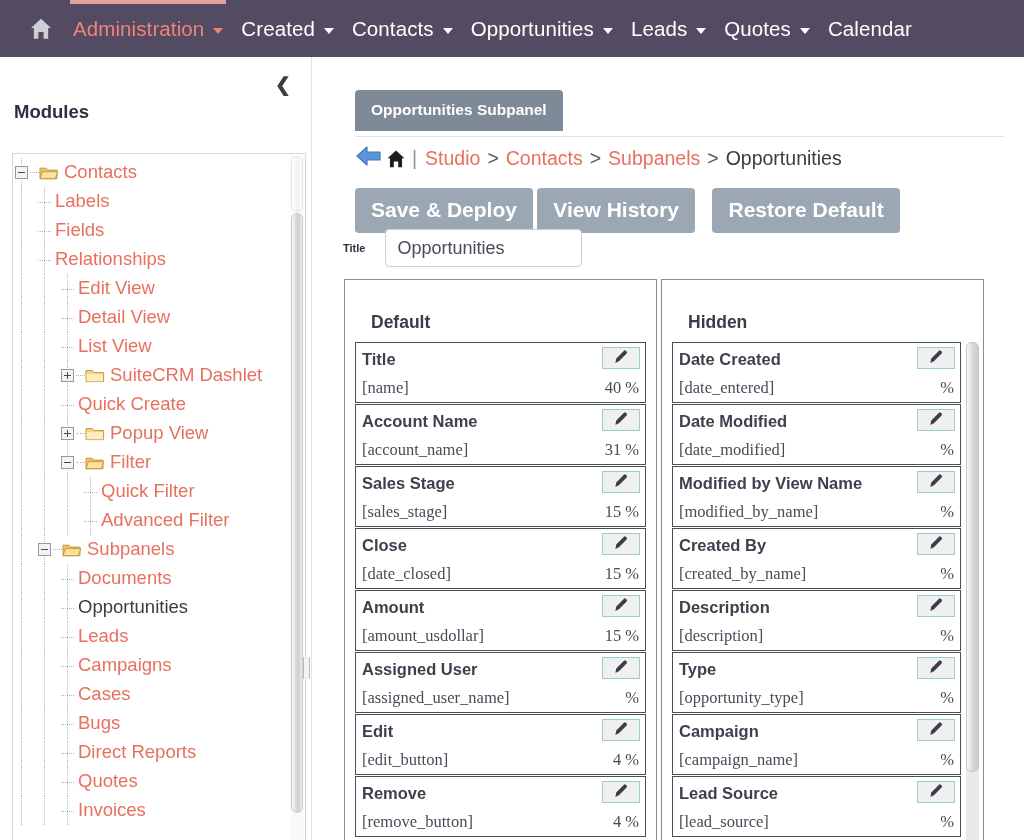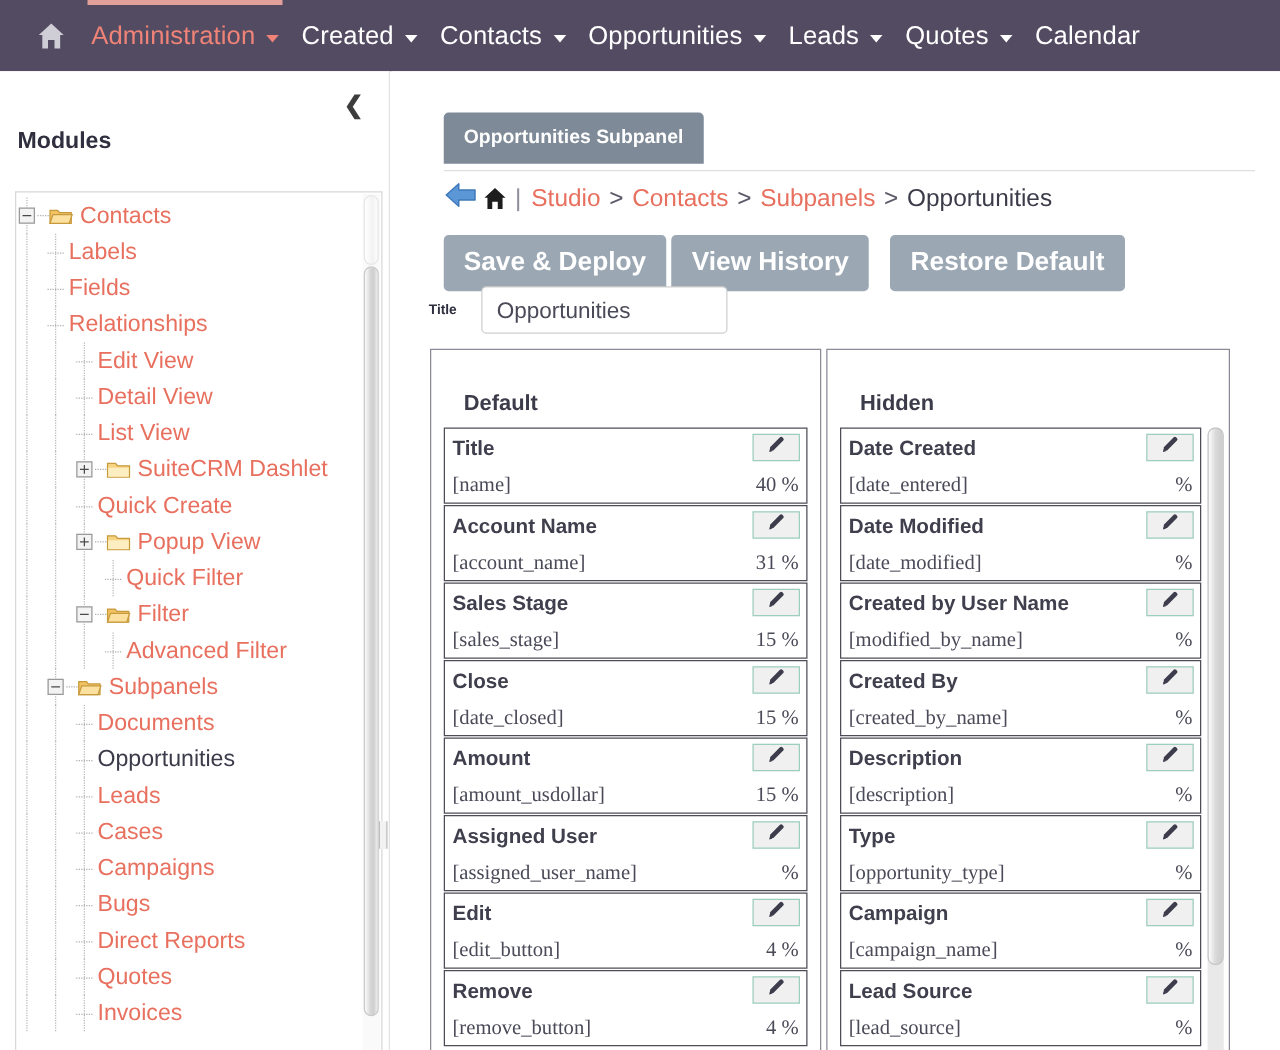--- a/index.html
+++ b/index.html
@@ -410,37 +410,37 @@
           <div class="folder"><svg width="20" height="16" viewBox="0 0 20 16">
               <path d="M1 2.6h6.4l1.6 2H18.6v9H1z" fill="#f7d483" stroke="#c79a3c" stroke-width="1"></path>
               <path d="M1.6 6.1h16.4v7.2H1.6z" fill="#fdeec2" stroke="none"></path>
             </svg></div>
           <span class="tlabel">Popup View</span>
         </div>
         <div class="tnode">
           <div class="guide" style="left: 8px;"></div>
           <div class="guide" style="left: 31px;"></div>
           <div class="guide" style="left: 54px;"></div>
-          <div class="guide" style="left: 77px;"></div>
-          <div class="spacer-ind" style="width: 71px;"></div>
-          <div class="elbow"></div>
-          <span class="tlabel">Quick Filter</span>
-        </div>
-        <div class="tnode">
-          <div class="guide" style="left: 8px;"></div>
-          <div class="guide" style="left: 31px;"></div>
-          <div class="guide" style="left: 54px;"></div>
           <div class="spacer-ind" style="width: 48px;"></div>
           <div class="toggler"></div>
           <div class="dash"></div>
           <div class="folder"><svg width="20" height="16" viewBox="0 0 20 16">
               <path d="M1 3.2h6.1l1.6 1.9H18v8.6H1z" fill="#f0c263" stroke="#c79a3c" stroke-width="1"></path>
               <path d="M3.4 6.6h15.3L16.4 13.7H1z" fill="#fbe0a0" stroke="#c79a3c" stroke-width="1"></path>
             </svg></div>
           <span class="tlabel">Filter</span>
+        </div>
+        <div class="tnode">
+          <div class="guide" style="left: 8px;"></div>
+          <div class="guide" style="left: 31px;"></div>
+          <div class="guide" style="left: 54px;"></div>
+          <div class="guide" style="left: 77px;"></div>
+          <div class="spacer-ind" style="width: 71px;"></div>
+          <div class="elbow"></div>
+          <span class="tlabel">Quick Filter</span>
         </div>
         <div class="tnode">
           <div class="guide" style="left: 8px;"></div>
           <div class="guide" style="left: 31px;"></div>
           <div class="guide" style="left: 54px;"></div>
           <div class="guide" style="left: 77px;"></div>
           <div class="spacer-ind" style="width: 71px;"></div>
           <div class="elbow"></div>
           <span class="tlabel">Advanced Filter</span>
         </div>
@@ -479,29 +479,29 @@
           <div class="spacer-ind" style="width: 48px;"></div>
           <div class="elbow"></div>
           <span class="tlabel">Leads</span>
         </div>
         <div class="tnode">
           <div class="guide" style="left: 8px;"></div>
           <div class="guide" style="left: 31px;"></div>
           <div class="guide" style="left: 54px;"></div>
           <div class="spacer-ind" style="width: 48px;"></div>
           <div class="elbow"></div>
+          <span class="tlabel">Campaigns</span>
+        </div>
+        <div class="tnode">
+          <div class="guide" style="left: 8px;"></div>
+          <div class="guide" style="left: 31px;"></div>
+          <div class="guide" style="left: 54px;"></div>
+          <div class="spacer-ind" style="width: 48px;"></div>
+          <div class="elbow"></div>
           <span class="tlabel">Cases</span>
-        </div>
-        <div class="tnode">
-          <div class="guide" style="left: 8px;"></div>
-          <div class="guide" style="left: 31px;"></div>
-          <div class="guide" style="left: 54px;"></div>
-          <div class="spacer-ind" style="width: 48px;"></div>
-          <div class="elbow"></div>
-          <span class="tlabel">Campaigns</span>
         </div>
         <div class="tnode">
           <div class="guide" style="left: 8px;"></div>
           <div class="guide" style="left: 31px;"></div>
           <div class="guide" style="left: 54px;"></div>
           <div class="spacer-ind" style="width: 48px;"></div>
           <div class="elbow"></div>
           <span class="tlabel">Bugs</span>
         </div>
         <div class="tnode">
@@ -681,21 +681,21 @@
           <div class="fi-key">[date_modified]</div>
           <div class="fi-pct">%</div>
           <div class="fi-edit">
             <span class="pencil"><svg width="17" height="17" viewBox="0 0 24 24">
                 <path d="M4.2 19.8 8 18.9 19.2 7.7a1.9 1.9 0 0 0 0-2.7l-1-1a1.9 1.9 0 0 0-2.7 0L4.3 15.2z" fill="#3c3c4c"></path>
                 <path d="M3.3 20.7l3.4-.8-2.6-2.6z" fill="#3c3c4c"></path>
               </svg></span>
           </div>
         </div>
         <div class="field-item">
-          <div class="fi-label">Created by User Name</div>
+          <div class="fi-label">Modified by View Name</div>
           <div class="fi-key">[modified_by_name]</div>
           <div class="fi-pct">%</div>
           <div class="fi-edit">
             <span class="pencil"><svg width="17" height="17" viewBox="0 0 24 24">
                 <path d="M4.2 19.8 8 18.9 19.2 7.7a1.9 1.9 0 0 0 0-2.7l-1-1a1.9 1.9 0 0 0-2.7 0L4.3 15.2z" fill="#3c3c4c"></path>
                 <path d="M3.3 20.7l3.4-.8-2.6-2.6z" fill="#3c3c4c"></path>
               </svg></span>
           </div>
         </div>
         <div class="field-item">

